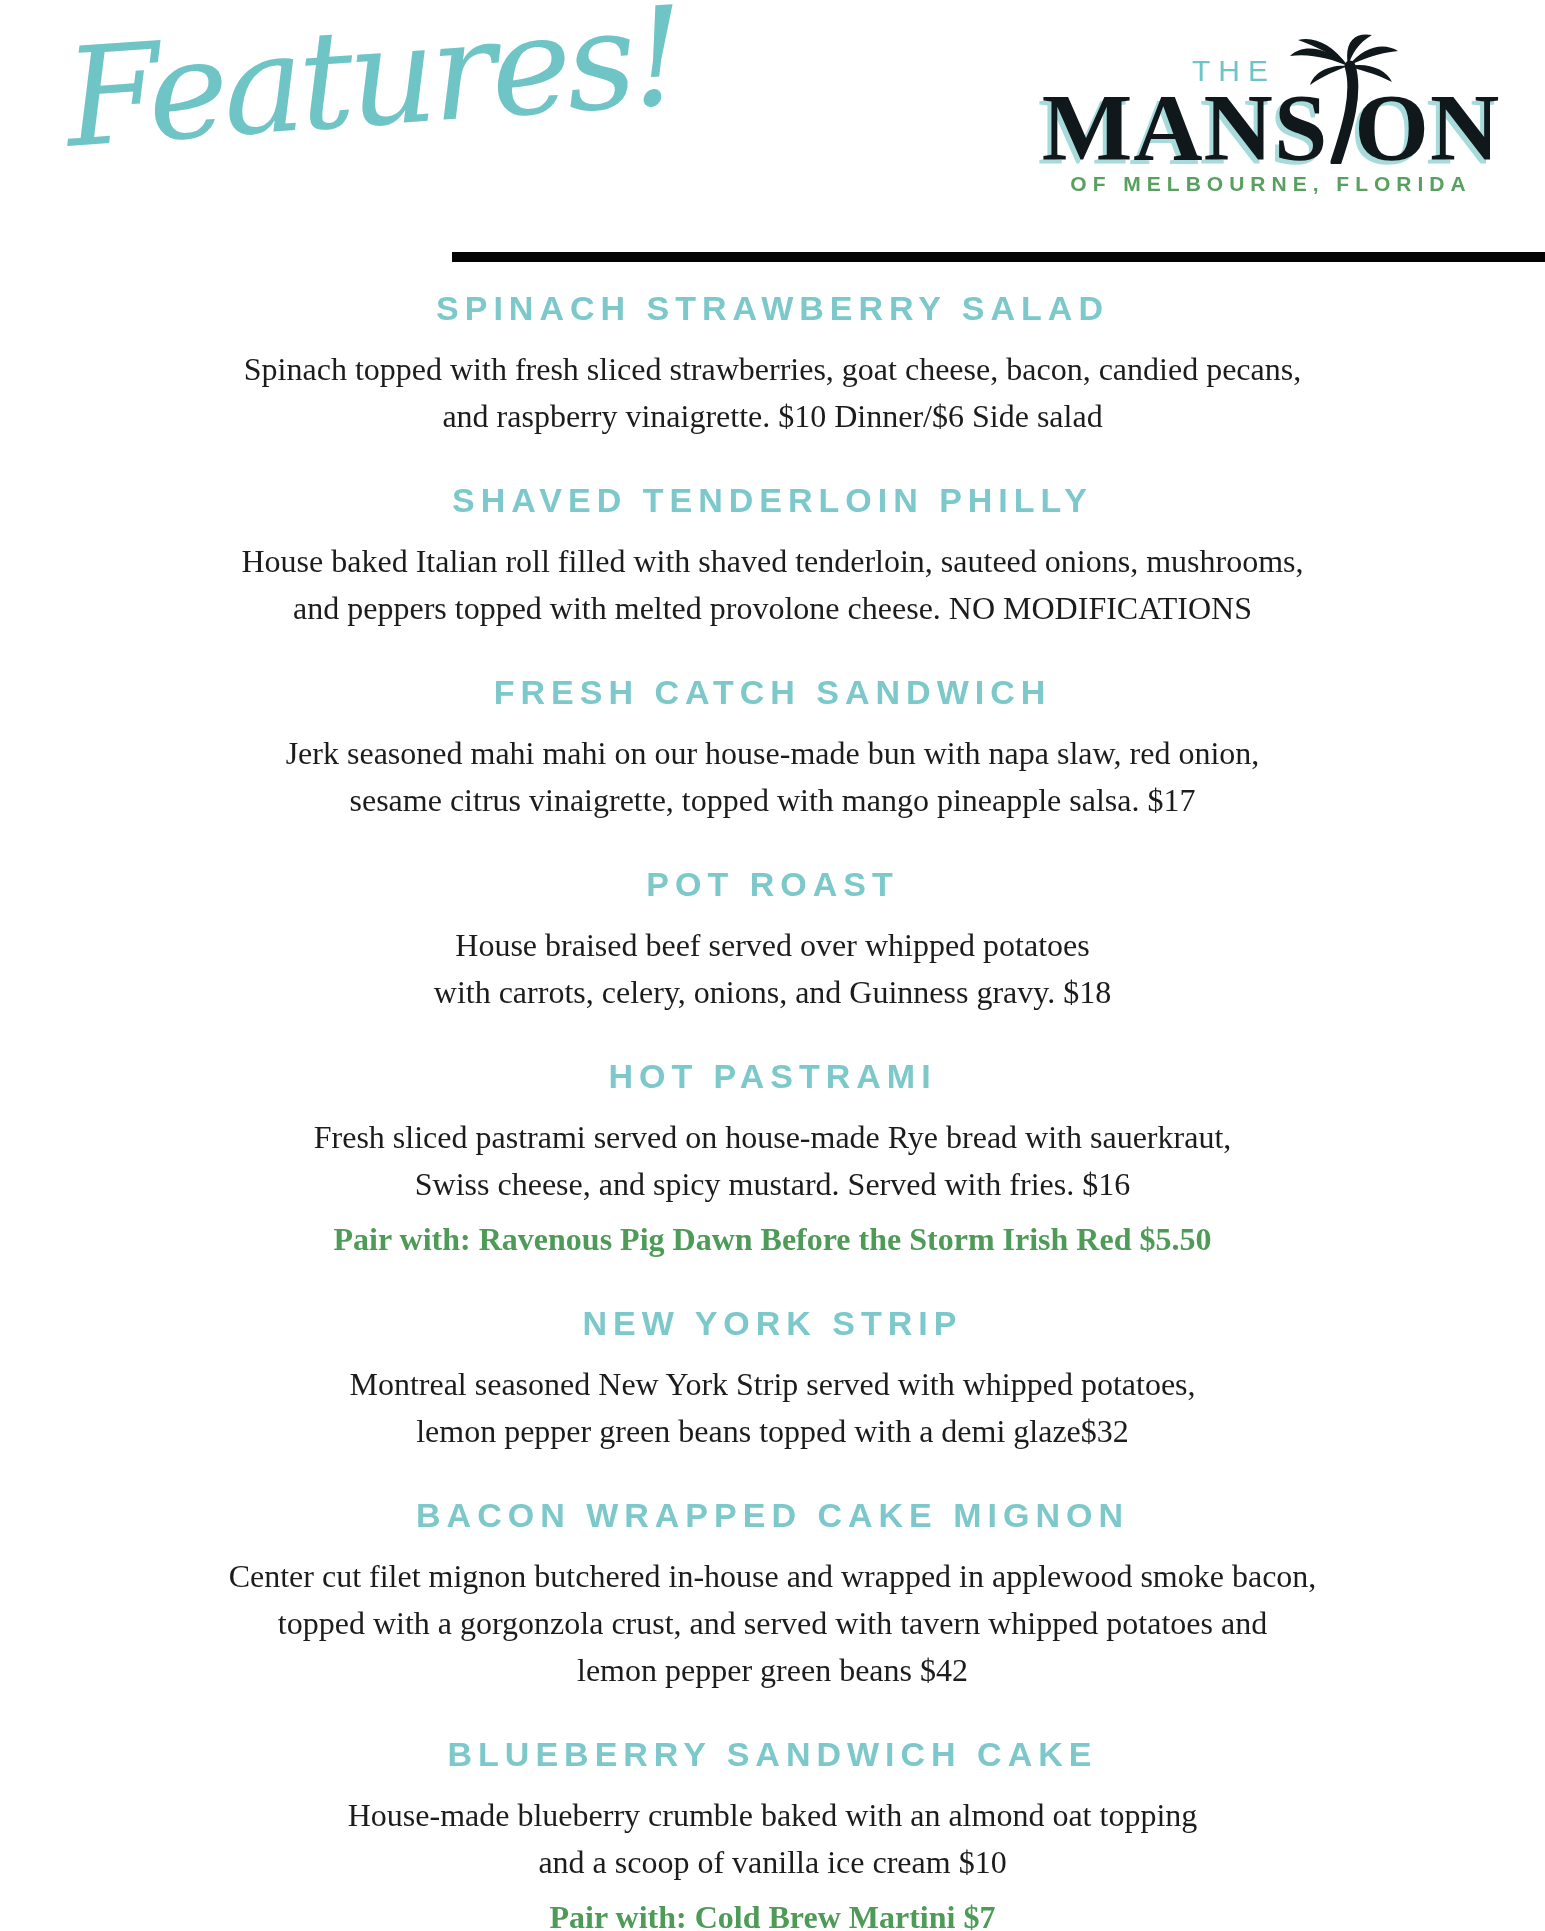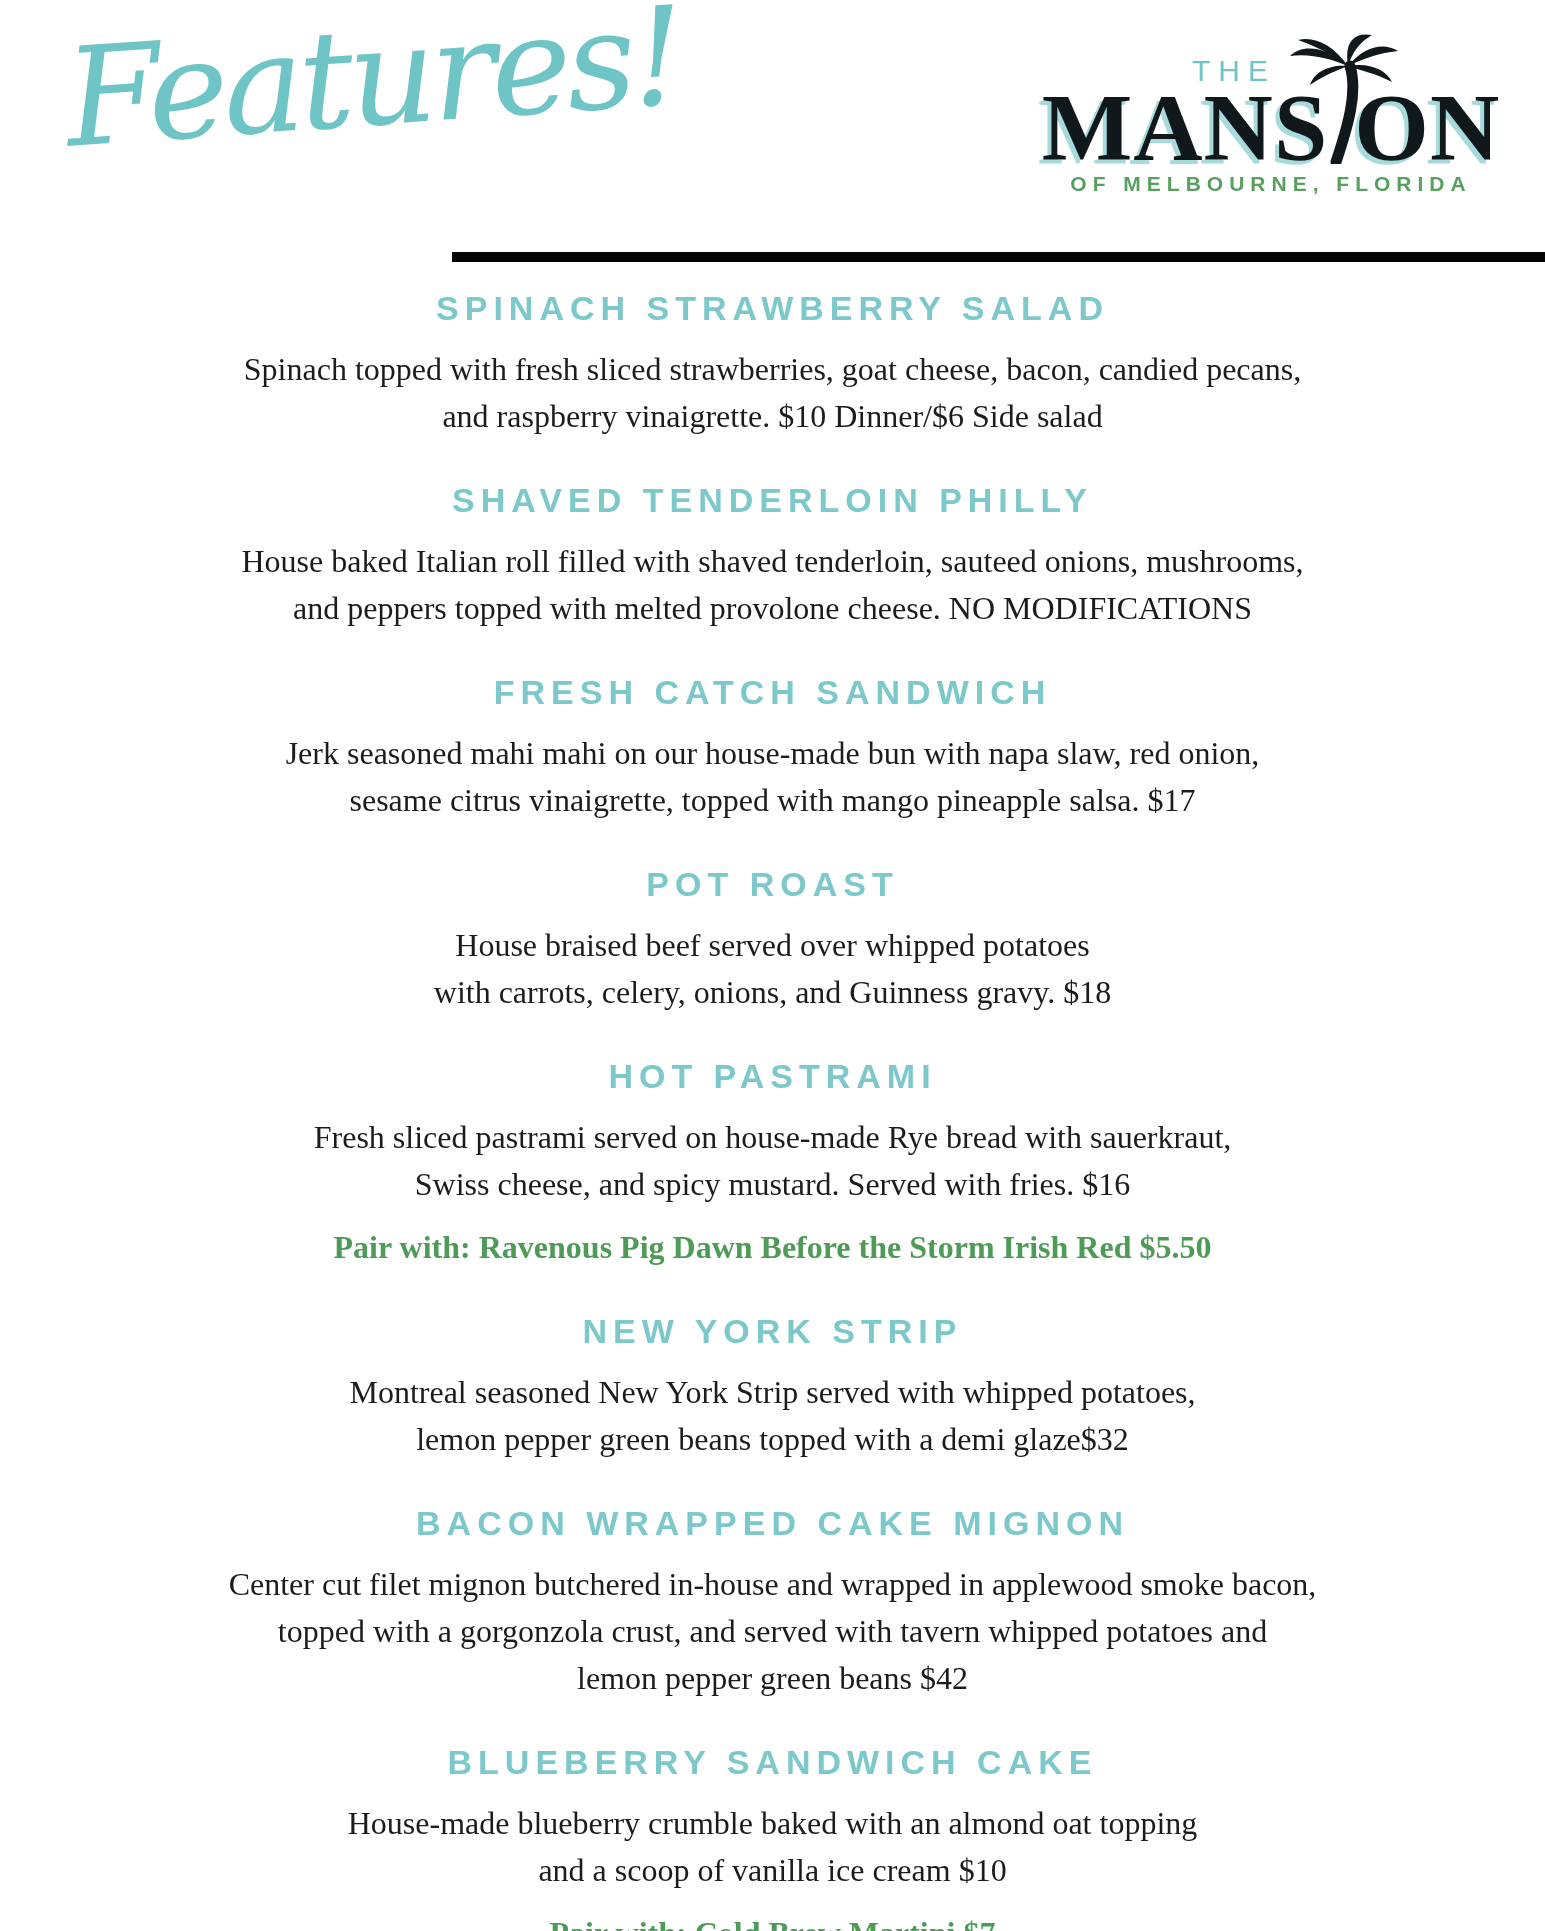--- a/index.html
+++ b/index.html
@@ -53,21 +53,21 @@
   
   .menu{position:absolute;top:288px;left:0;width:1545px;text-align:center;}
   .menu-item{margin:0 0 40px;}
   .item-name{
     margin:0 14px 18px;
     font-family:"Liberation Sans",sans-serif;font-weight:800;
     font-size:34px;line-height:40px;letter-spacing:6px;
     color:var(--heading-teal);
   }
   .item-desc{
-    margin:16px;font-size:32px;line-height:47px;color:var(--ink);
+    margin:8px;font-size:32px;line-height:47px;color:var(--ink);
     white-space:pre-line;
   }
   .item-pairing{
     margin:8px;font-weight:700;font-size:32px;line-height:47px;
     color:var(--green);
   }
 </style>
 </head>
 <body>
 

